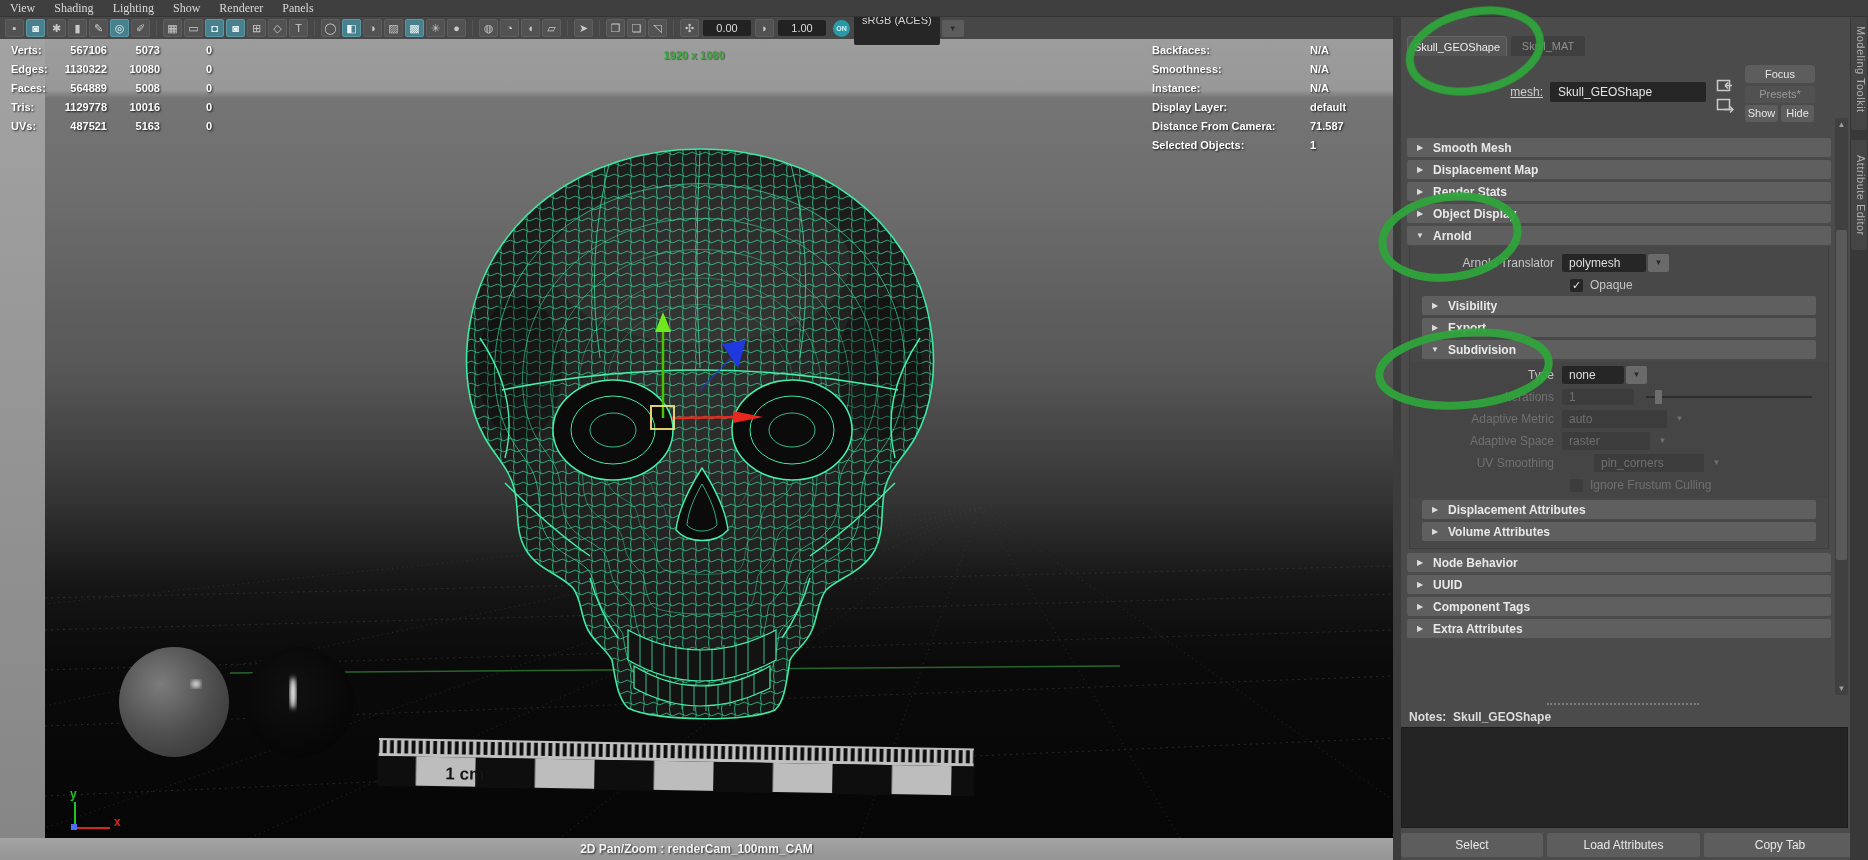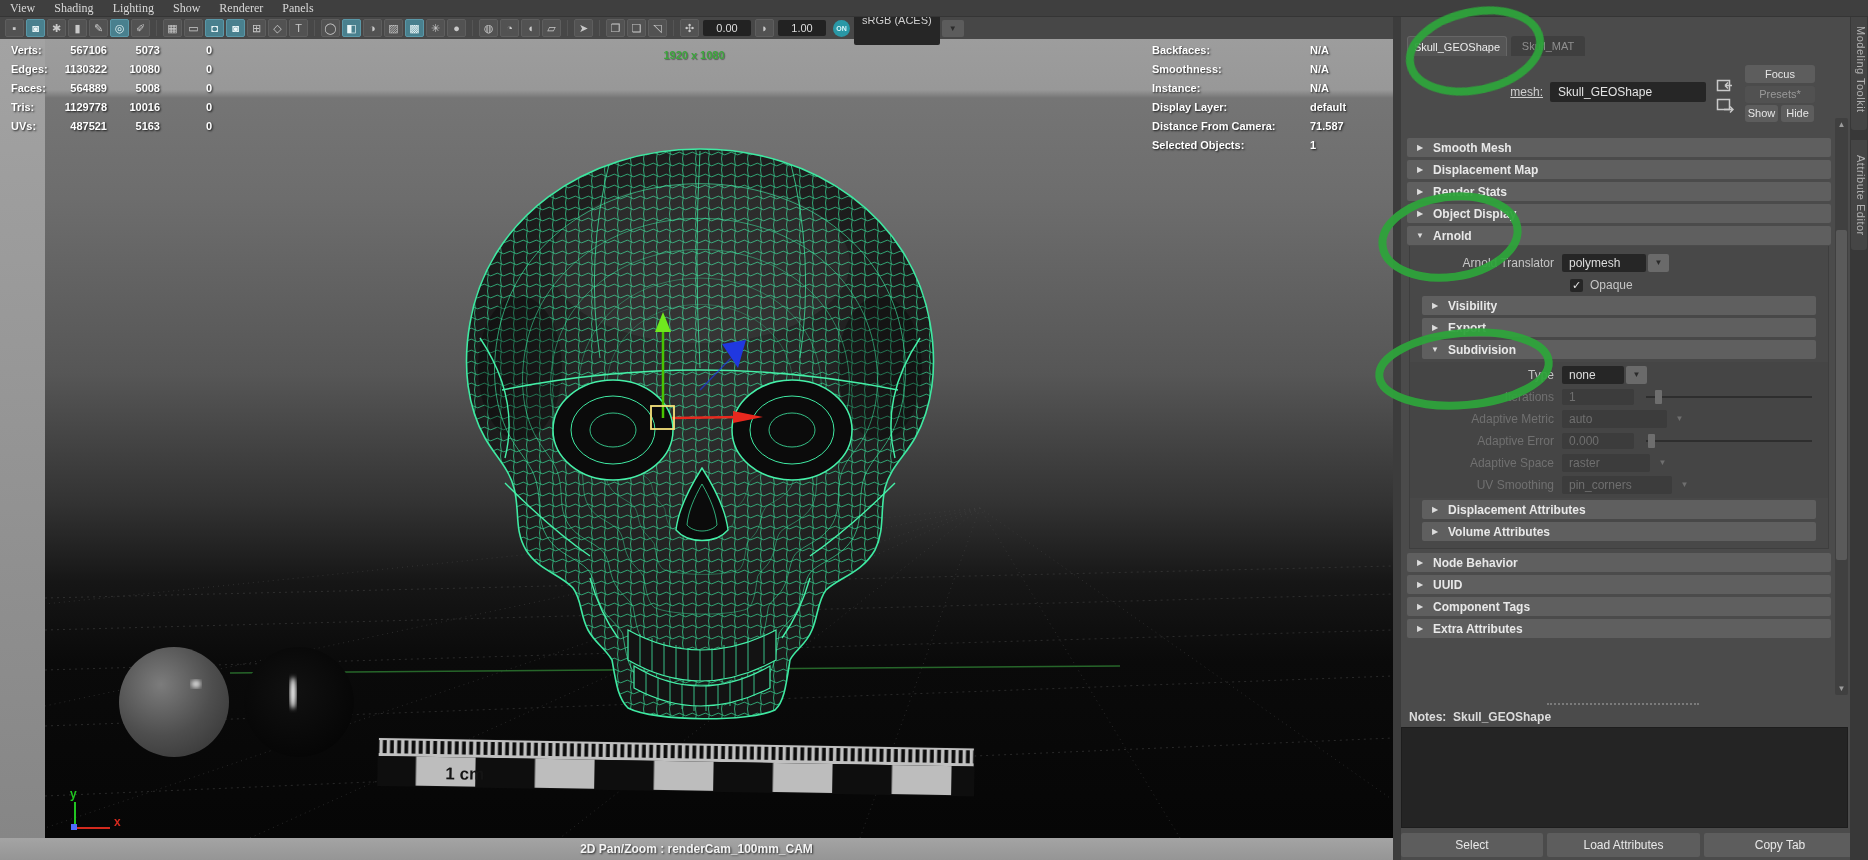--- a/index.html
+++ b/index.html
@@ -495,35 +495,33 @@
             <div class="slider">
               <div class="shandle" style="left: calc(7% - 3px);"></div>
             </div>
           </div>
           <div class="row disabled">
             <span class="rlabel">Adaptive Metric</span>
             <div class="ddval" style="width: 105px;">auto</div>
             <div class="ddbtn">▼</div>
           </div>
           <div class="row disabled">
-            <span class="rlabel">Adaptive Error</span>
-            <div class="tfield">0.000</div>
-            <div class="slider">
-              <div class="shandle" style="left: calc(3% - 3px);"></div>
-            </div>
-          </div>
-          <div class="row disabled">
             <span class="rlabel">Adaptive Space</span>
             <div class="ddval" style="width: 88px;">raster</div>
             <div class="ddbtn">▼</div>
           </div>
           <div class="row disabled">
             <span class="rlabel">UV Smoothing</span>
-            <div class="ddval" style="width: 110px;">pin_corners</div>
+            <div class="ddval" style="width: 110px; margin-left: 32px;">pin_corners</div>
             <div class="ddbtn">▼</div>
+          </div>
+          <div class="row disabled">
+            <span class="cb-indent"></span>
+            <div class="cb"></div>
+            <span class="cblabel">Ignore Frustum Culling</span>
           </div>
         </div>
         <div class="sec">
           <span class="arrow">▶</span>
           <span class="slabel">Displacement Attributes</span>
         </div>
         <div class="sec">
           <span class="arrow">▶</span>
           <span class="slabel">Volume Attributes</span>
         </div>

